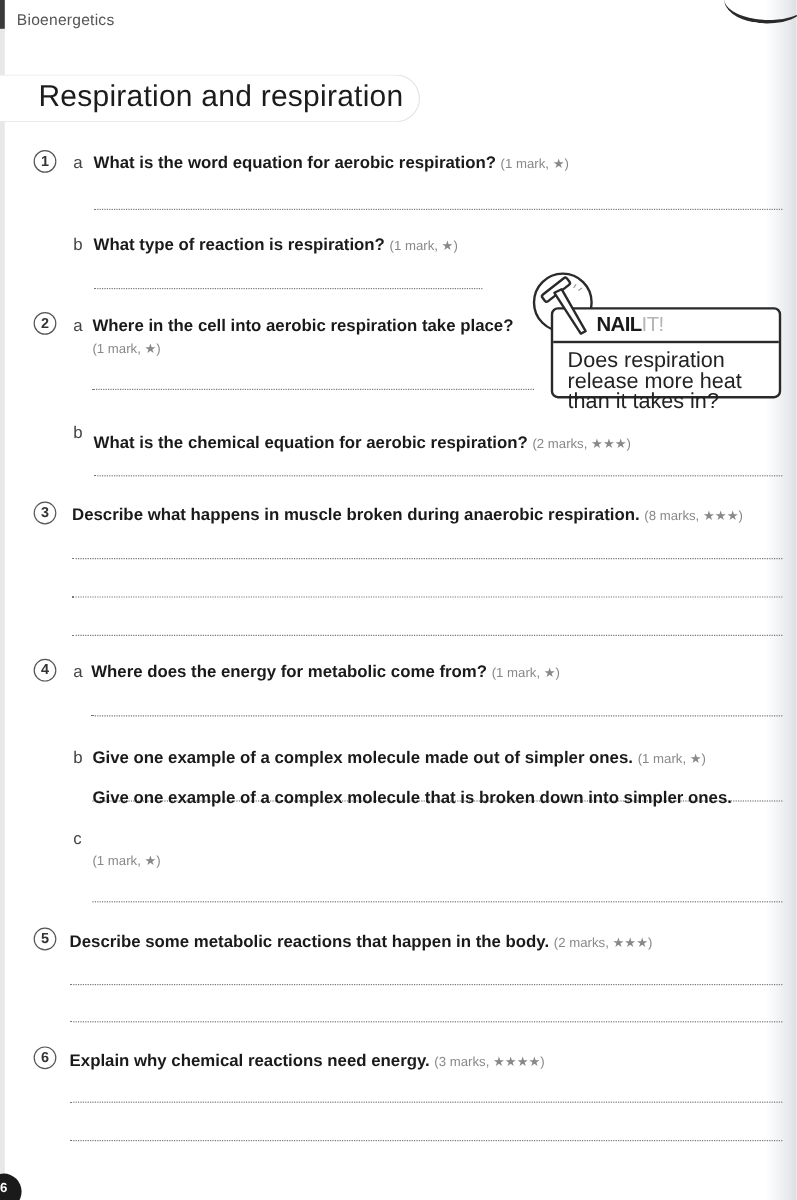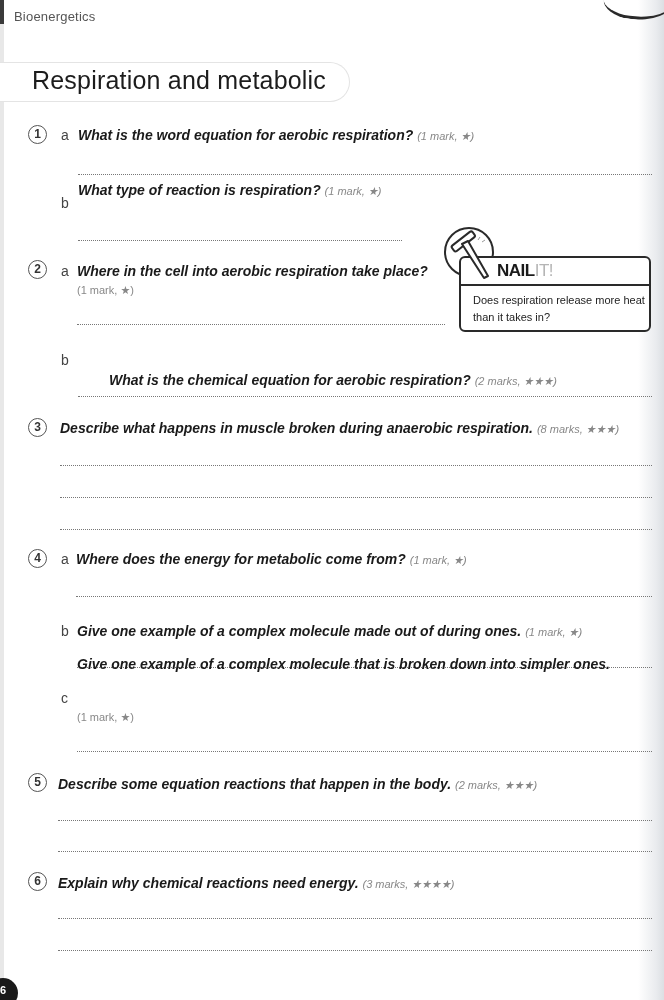--- a/index.html
+++ b/index.html
@@ -15,74 +15,74 @@
 
   .section-label { position: absolute; left: 14px; top: 9px; font-size: 13px; color: #555; letter-spacing: 0.2px; }
 
   .title-pill { position: absolute; left: 0; top: 62px; width: 350px; height: 40px;
     border: 1.5px solid #e4e4e4; border-left: none; border-radius: 0 22px 22px 0; background: #fff; }
   .title-text { position: absolute; left: 32px; top: 66px; font-size: 25px; color: #1c1c1c; font-weight: normal; letter-spacing: 0.2px; }
 
   .qnum { position: absolute; width: 19px; height: 19px; border: 1.5px solid #555; border-radius: 50%;
     font-size: 12px; line-height: 16px; text-align: center; color: #333; font-weight: bold; }
   .part { position: absolute; font-size: 14px; color: #444; }
-  .qtext { position: absolute; font-size: 14px; font-weight: bold; color: #1a1a1a; white-space: nowrap; font-style: italic; }
+  .qtext { position: absolute; font-size: 14px; font-weight: bold; color: #1a1a1a; white-space: nowrap; }
   .qtext .hl { font-weight: 900; }
   .marks { font-size: 11px; font-weight: normal; color: #888; }
   .marks-block { position: absolute; font-size: 11px; color: #888; }
 
   .answer-line { position: absolute; height: 0; border-top: 1.5px dotted #777; }
 
   .nailit-circle { position: absolute; left: 444px; top: 227px; width: 50px; height: 50px; border: 2.5px solid #2a2a2a; border-radius: 50%; background: #fff; }
   .nailit-box { position: absolute; left: 459px; top: 256px; width: 192px; height: 76px; border: 2.5px solid #2a2a2a; border-radius: 6px; background: #fff; }
   .nailit-divider { position: absolute; left: 0; right: 0; top: 26px; border-top: 2px solid #2a2a2a; }
   .nailit-title { position: absolute; left: 36px; top: 3px; font-size: 17px; font-weight: 900; letter-spacing: -0.5px; }
   .nailit-title .nail { color: #1a1a1a; }
   .nailit-title .it { color: #b5b5b5; font-weight: normal; }
-  .nailit-text { position: absolute; left: 12px; top: 34px; width: 176px; font-size: 11px; line-height: 17px; color: #222; }
+  .nailit-text { position: absolute; left: 12px; top: 34px; width: 176px; font-size: 18px; line-height: 17px; color: #222; }
   .nail-icon { position: absolute; left: 448px; top: 226px; width: 50px; height: 60px; }
 
   .page-number { position: absolute; left: -12px; top: 978px; width: 30px; height: 30px; border-radius: 50%; background: #1a1a1a; color: #fff; font-size: 11px; font-weight: bold; padding: 6px 0 0 12px; }
 </style>
 </head>
 <body>
 
 <div class="page-left-edge"></div>
 <div class="page-top-bar"></div>
 <div class="page-right-shade"></div>
 <div class="page-curl"></div>
 
 <div class="section-label">Bioenergetics</div>
 
 <div class="title-pill"></div>
-<h1 class="title-text">Respiration and metabolic</h1>
+<h1 class="title-text">Respiration and respiration</h1>
 
 <div class="qnum" style="left:28px; top:125px;">1</div>
 <div class="part" style="left:61px; top:127px;">a</div>
 <div class="qtext" style="left:78px; top:127px;">
   <span>What is the </span><span class="hl">word equation</span><span> for aerobic respiration?</span>
   <span class="marks">(1 mark, ★)</span>
 </div>
 <div class="answer-line" style="left:78px; top:174px; width:574px;"></div>
 
 <div class="part" style="left:61px; top:195px;">b</div>
-<div class="qtext" style="left:78px; top:182px;">
+<div class="qtext" style="left:78px; top:195px;">
   <span>What type of reaction is respiration?</span>
   <span class="marks">(1 mark, ★)</span>
 </div>
 <div class="answer-line" style="left:78px; top:240px; width:324px;"></div>
 
 <div class="qnum" style="left:28px; top:260px;">2</div>
 <div class="part" style="left:61px; top:263px;">a</div>
 <div class="qtext" style="left:77px; top:263px;">Where in the cell into aerobic respiration take place?</div>
 <div class="marks-block" style="left:77px; top:284px;">(1 mark, ★)</div>
 <div class="answer-line" style="left:77px; top:324px; width:368px;"></div>
 
 <div class="part" style="left:61px; top:352px;">b</div>
-<div class="qtext" style="left:78px; top:372px;margin-left:31px;">
+<div class="qtext" style="left:78px; top:360px;">
   <span>What is the </span><span class="hl">chemical equation</span><span> for aerobic respiration?</span>
   <span class="marks">(2 marks, ★★★)</span>
 </div>
 <div class="answer-line" style="left:78px; top:396px; width:574px;"></div>
 
 <div class="nailit-circle"></div>
 <div class="nailit-box">
   <div class="nailit-divider"></div>
   <div class="nailit-title">
     <span class="nail">NAIL</span><span class="it">IT!</span>
@@ -107,35 +107,35 @@
 <div class="qnum" style="left:28px; top:549px;">4</div>
 <div class="part" style="left:61px; top:551px;">a</div>
 <div class="qtext" style="left:76px; top:551px;">
   <span>Where does the energy for metabolic come from?</span>
   <span class="marks">(1 mark, ★)</span>
 </div>
 <div class="answer-line" style="left:76px; top:596px; width:576px;"></div>
 
 <div class="part" style="left:61px; top:623px;">b</div>
 <div class="qtext" style="left:77px; top:623px;">
-  <span>Give </span><span class="hl">one</span><span> example of a complex molecule made out of during ones.</span>
+  <span>Give </span><span class="hl">one</span><span> example of a complex molecule made out of simpler ones.</span>
   <span class="marks">(1 mark, ★)</span>
 </div>
 <div class="answer-line" style="left:77px; top:667px; width:575px;"></div>
 
 <div class="part" style="left:61px; top:690px;">c</div>
 <div class="qtext" style="left:77px; top:656px;">
   <span>Give </span><span class="hl">one</span><span> example of a complex molecule that is broken down into simpler ones.</span>
 </div>
 <div class="marks-block" style="left:77px; top:711px;">(1 mark, ★)</div>
 <div class="answer-line" style="left:77px; top:751px; width:575px;"></div>
 
 <div class="qnum" style="left:28px; top:773px;">5</div>
 <div class="qtext" style="left:58px; top:776px;">
-  <span>Describe some equation reactions that happen in the body.</span>
+  <span>Describe some metabolic reactions that happen in the body.</span>
   <span class="marks">(2 marks, ★★★)</span>
 </div>
 <div class="answer-line" style="left:58px; top:820px; width:594px;"></div>
 <div class="answer-line" style="left:58px; top:851px; width:594px;"></div>
 
 <div class="qnum" style="left:28px; top:872px;">6</div>
 <div class="qtext" style="left:58px; top:875px;">
   <span>Explain why chemical reactions need energy.</span>
   <span class="marks">(3 marks, ★★★★)</span>
 </div>

